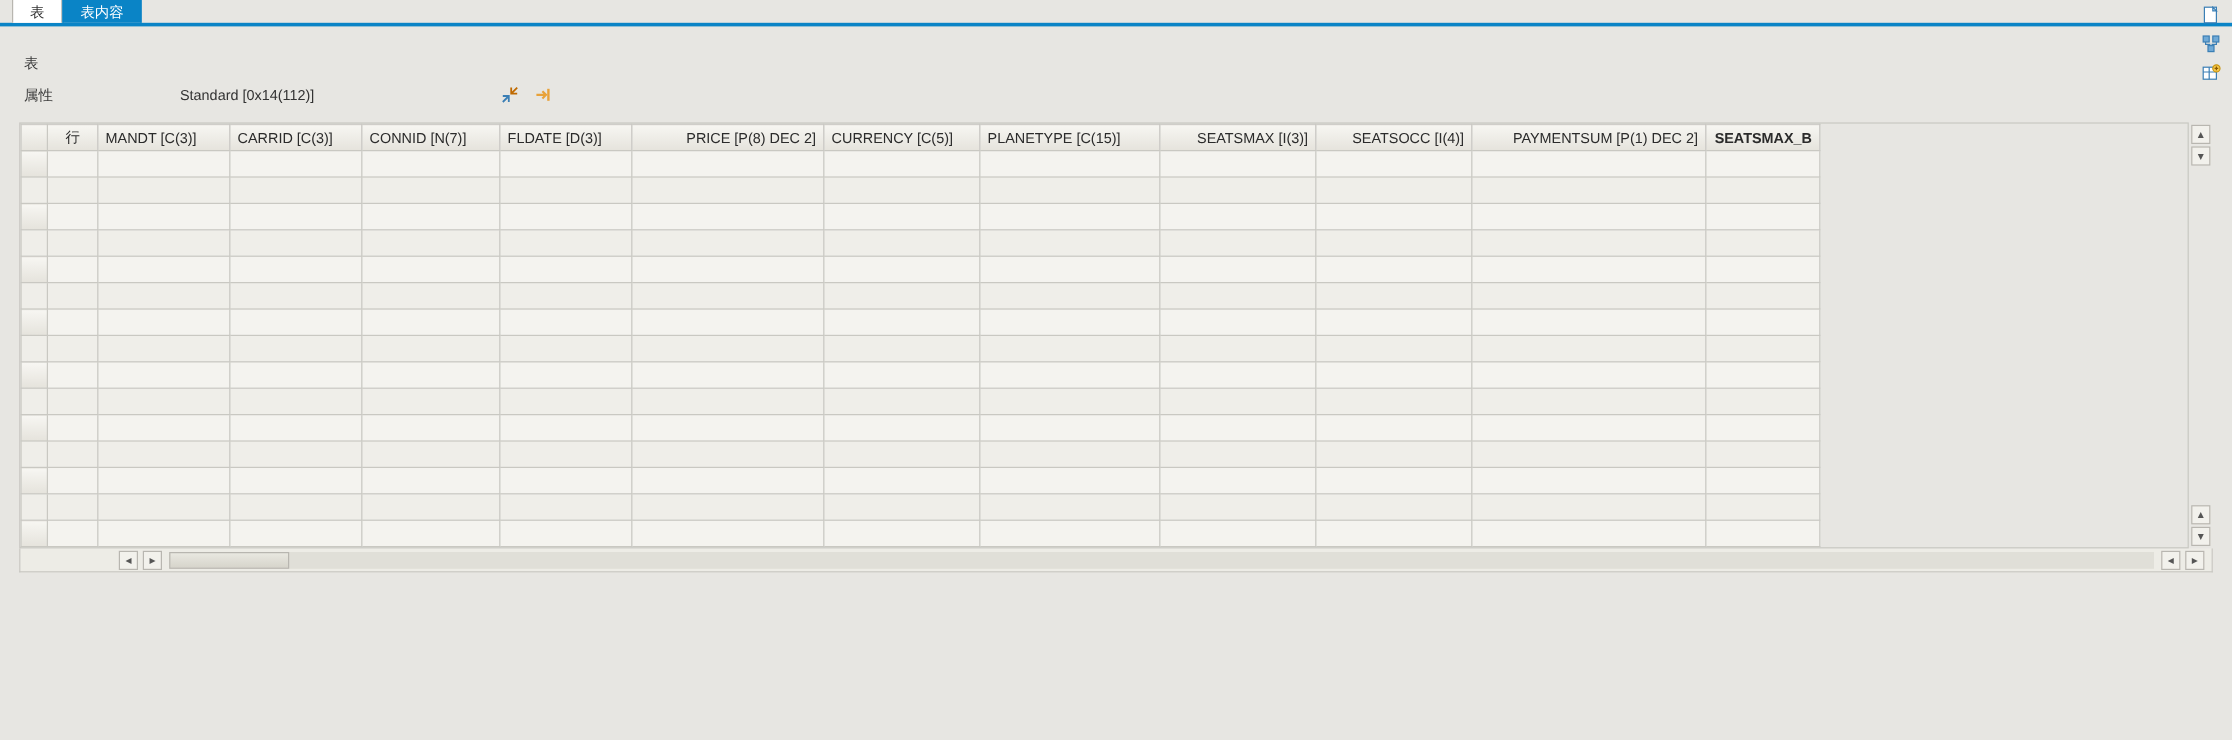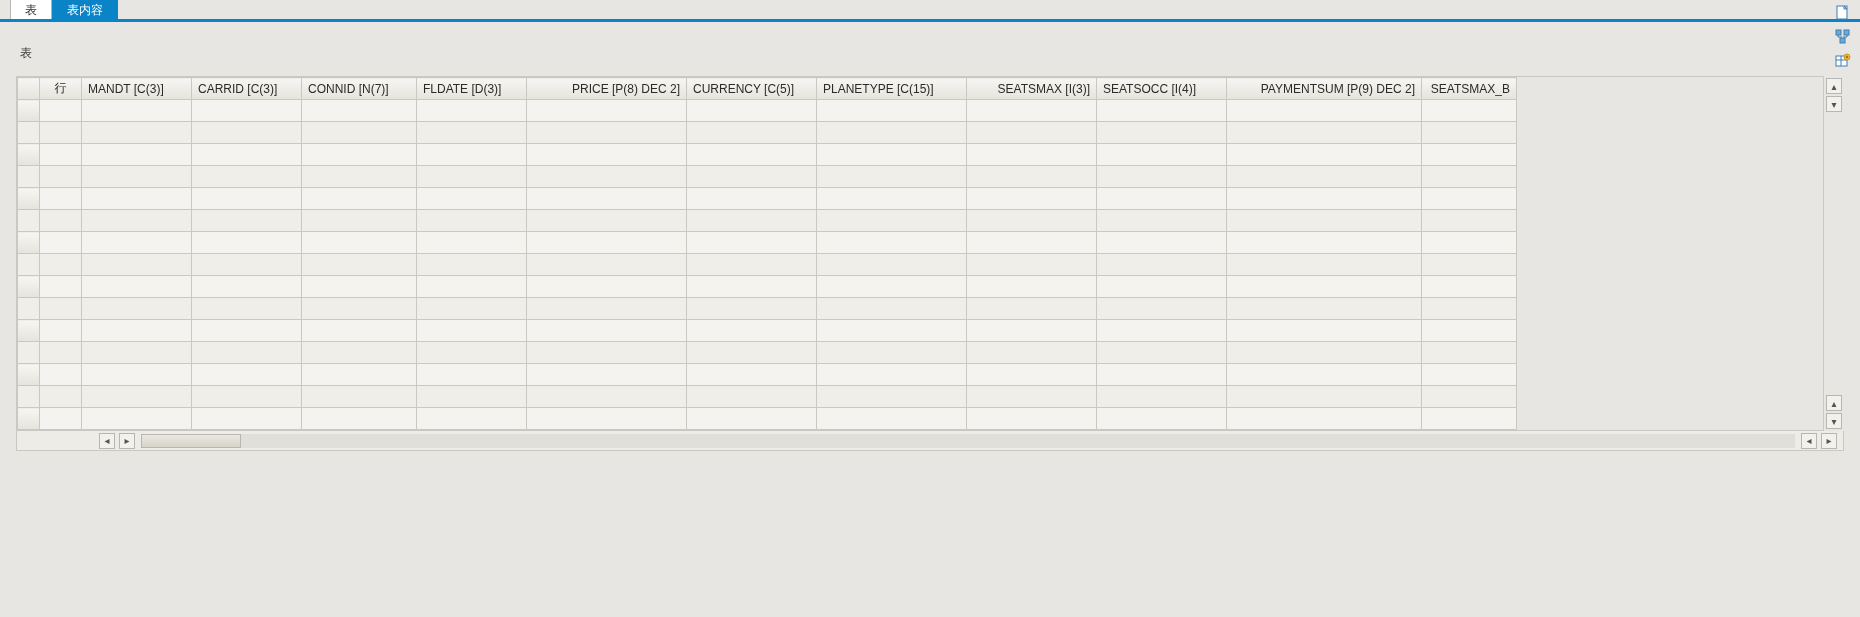--- a/index.html
+++ b/index.html
@@ -76,41 +76,59 @@
         <line x1="12" y1="2.5" x2="12" y2="5.5" stroke="#8A5A00"></line>
         <line x1="10.5" y1="4" x2="13.5" y2="4" stroke="#8A5A00"></line>
       </svg>
   </div>
 </div>
 
 <div class="form">
   <div class="row">
     <div class="lbl">表</div>
   </div>
+  <div class="row">
+    <div class="lbl">属性</div>
+    <div class="val-text" style="width:260px">Standard [0x14(112)]</div>
+    <div class="inline-icons" style="margin-left:6px">
+      <div class="ico">
+        <svg width="16" height="16">
+            <path d="M2 9 L7 9 L7 14 M2 14 L7 9" stroke="#3B7FB5" fill="none" stroke-width="1.5"></path>
+            <path d="M14 7 L9 7 L9 2 M14 2 L9 7" stroke="#C06A00" fill="none" stroke-width="1.5"></path>
+          </svg>
+      </div>
+      <div class="ico">
+        <svg width="16" height="16">
+            <path d="M2 8 L10 8 M7 5 L10 8 L7 11" stroke="#E8A23A" fill="none" stroke-width="1.8"></path>
+            <rect x="11" y="3" width="2" height="10" fill="#E8A23A"></rect>
+          </svg>
+      </div>
+    </div>
+  </div>
 </div>
 
 <div class="grid-wrap">
   <div class="grid">
     <div class="grid-body">
       <table id="data-grid">
         <thead>
           <tr id="hdr-row">
             <th class="rowhdr"></th>
             <th style="width:42px;text-align:center">行</th>
           <th style="width: 110px;">MANDT [C(3)]</th>
               <th style="width: 110px;">CARRID [C(3)]</th>
               <th style="width: 115px;">CONNID [N(7)]</th>
               <th style="width: 110px;">FLDATE [D(3)]</th>
               <th class="right" style="width: 160px; text-align: right;">PRICE [P(8) DEC 2]</th>
               <th style="width: 130px; margin-top: 18px;">CURRENCY [C(5)]</th>
               <th style="width: 150px;">PLANETYPE [C(15)]</th>
               <th class="right" style="width: 130px; text-align: right;">SEATSMAX [I(3)]</th>
-              <th class="right" style="width: 130px; text-align: left; margin-left: 48px;">SEATSOCC [I(4)]</th>
-              <th class="right" style="width: 195px; text-align: right;">PAYMENTSUM [P(9) DEC 2]</th>
-              <th class="right" style="width: 95px; text-align: right;">SEATSMAX_B</th>
+              <th class="right" style="width: 130px; text-align: right; margin-left: 48px;">SEATSOCC [I(4)]</th>
+              <th class="right" style="width: 195px; text-align: right;">PAYMENTSUM [P(1) DEC 2]</th>
+              <th class="right" style="width: 95px; text-align: right; font-weight: bold;">SEATSMAX_B</th>
             </tr>
         </thead>
         <tbody id="grid-rows">
             <tr>
               <td class="rowhdr"></td>
               <td></td>
               <td></td>
               <td></td>
               <td></td>
               <td></td>

